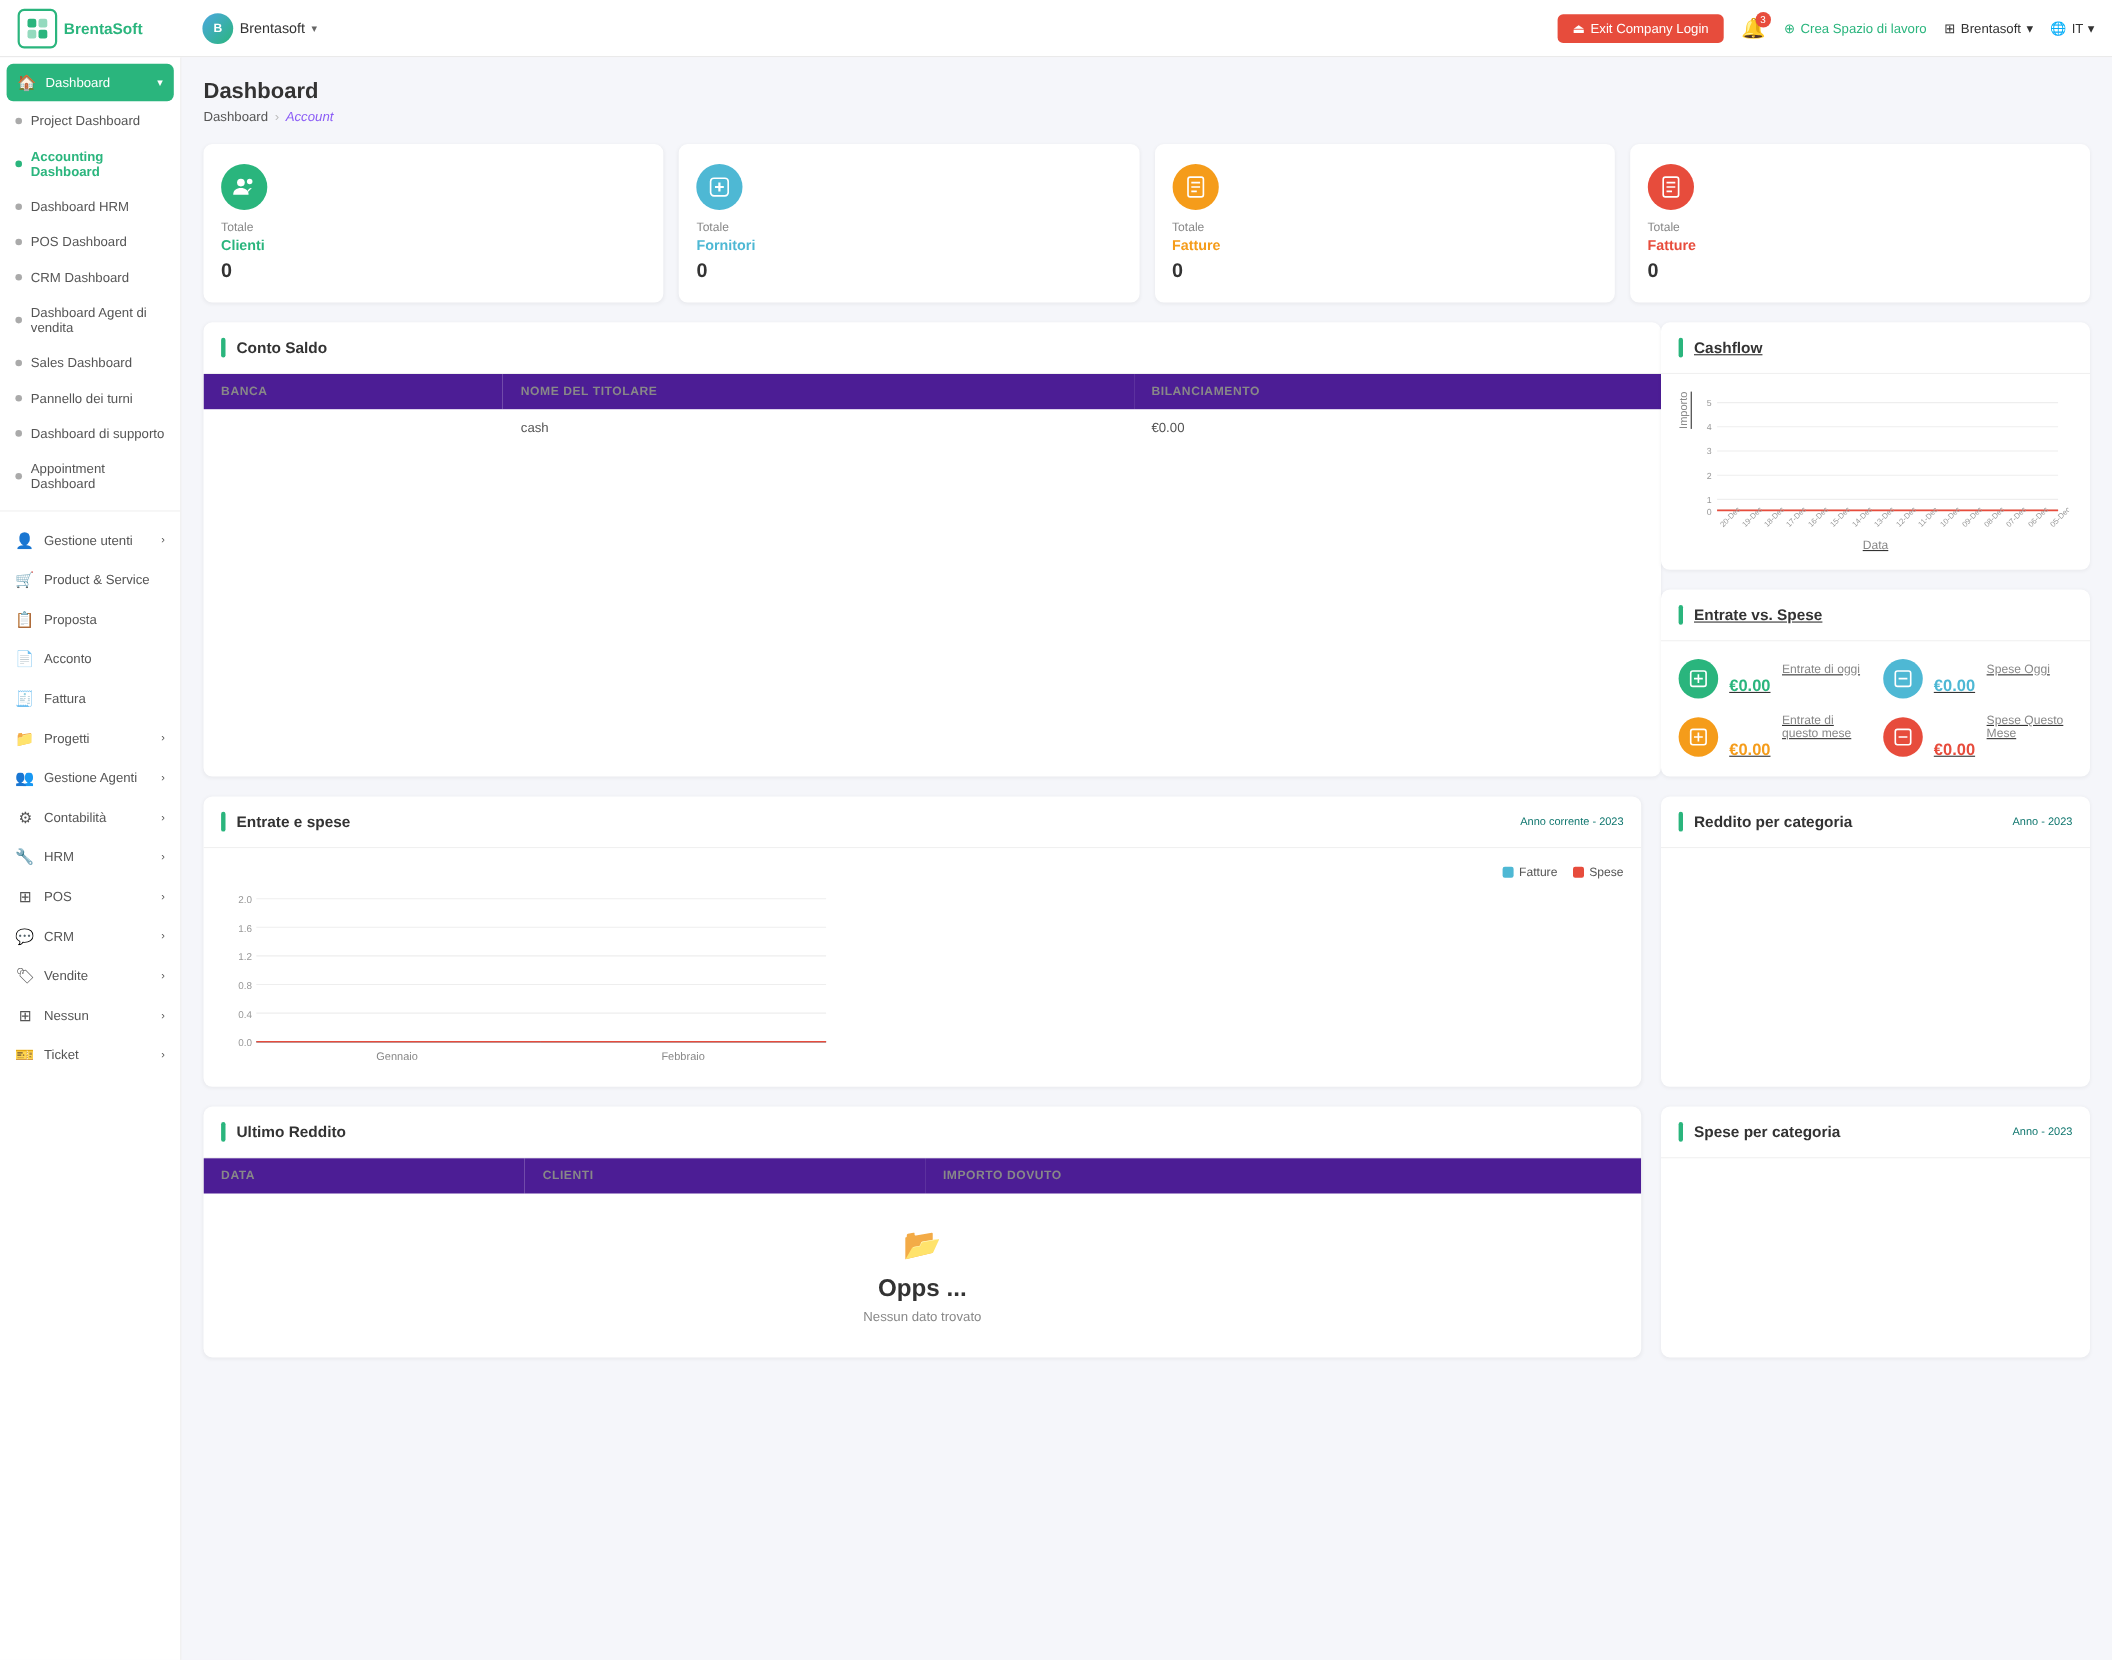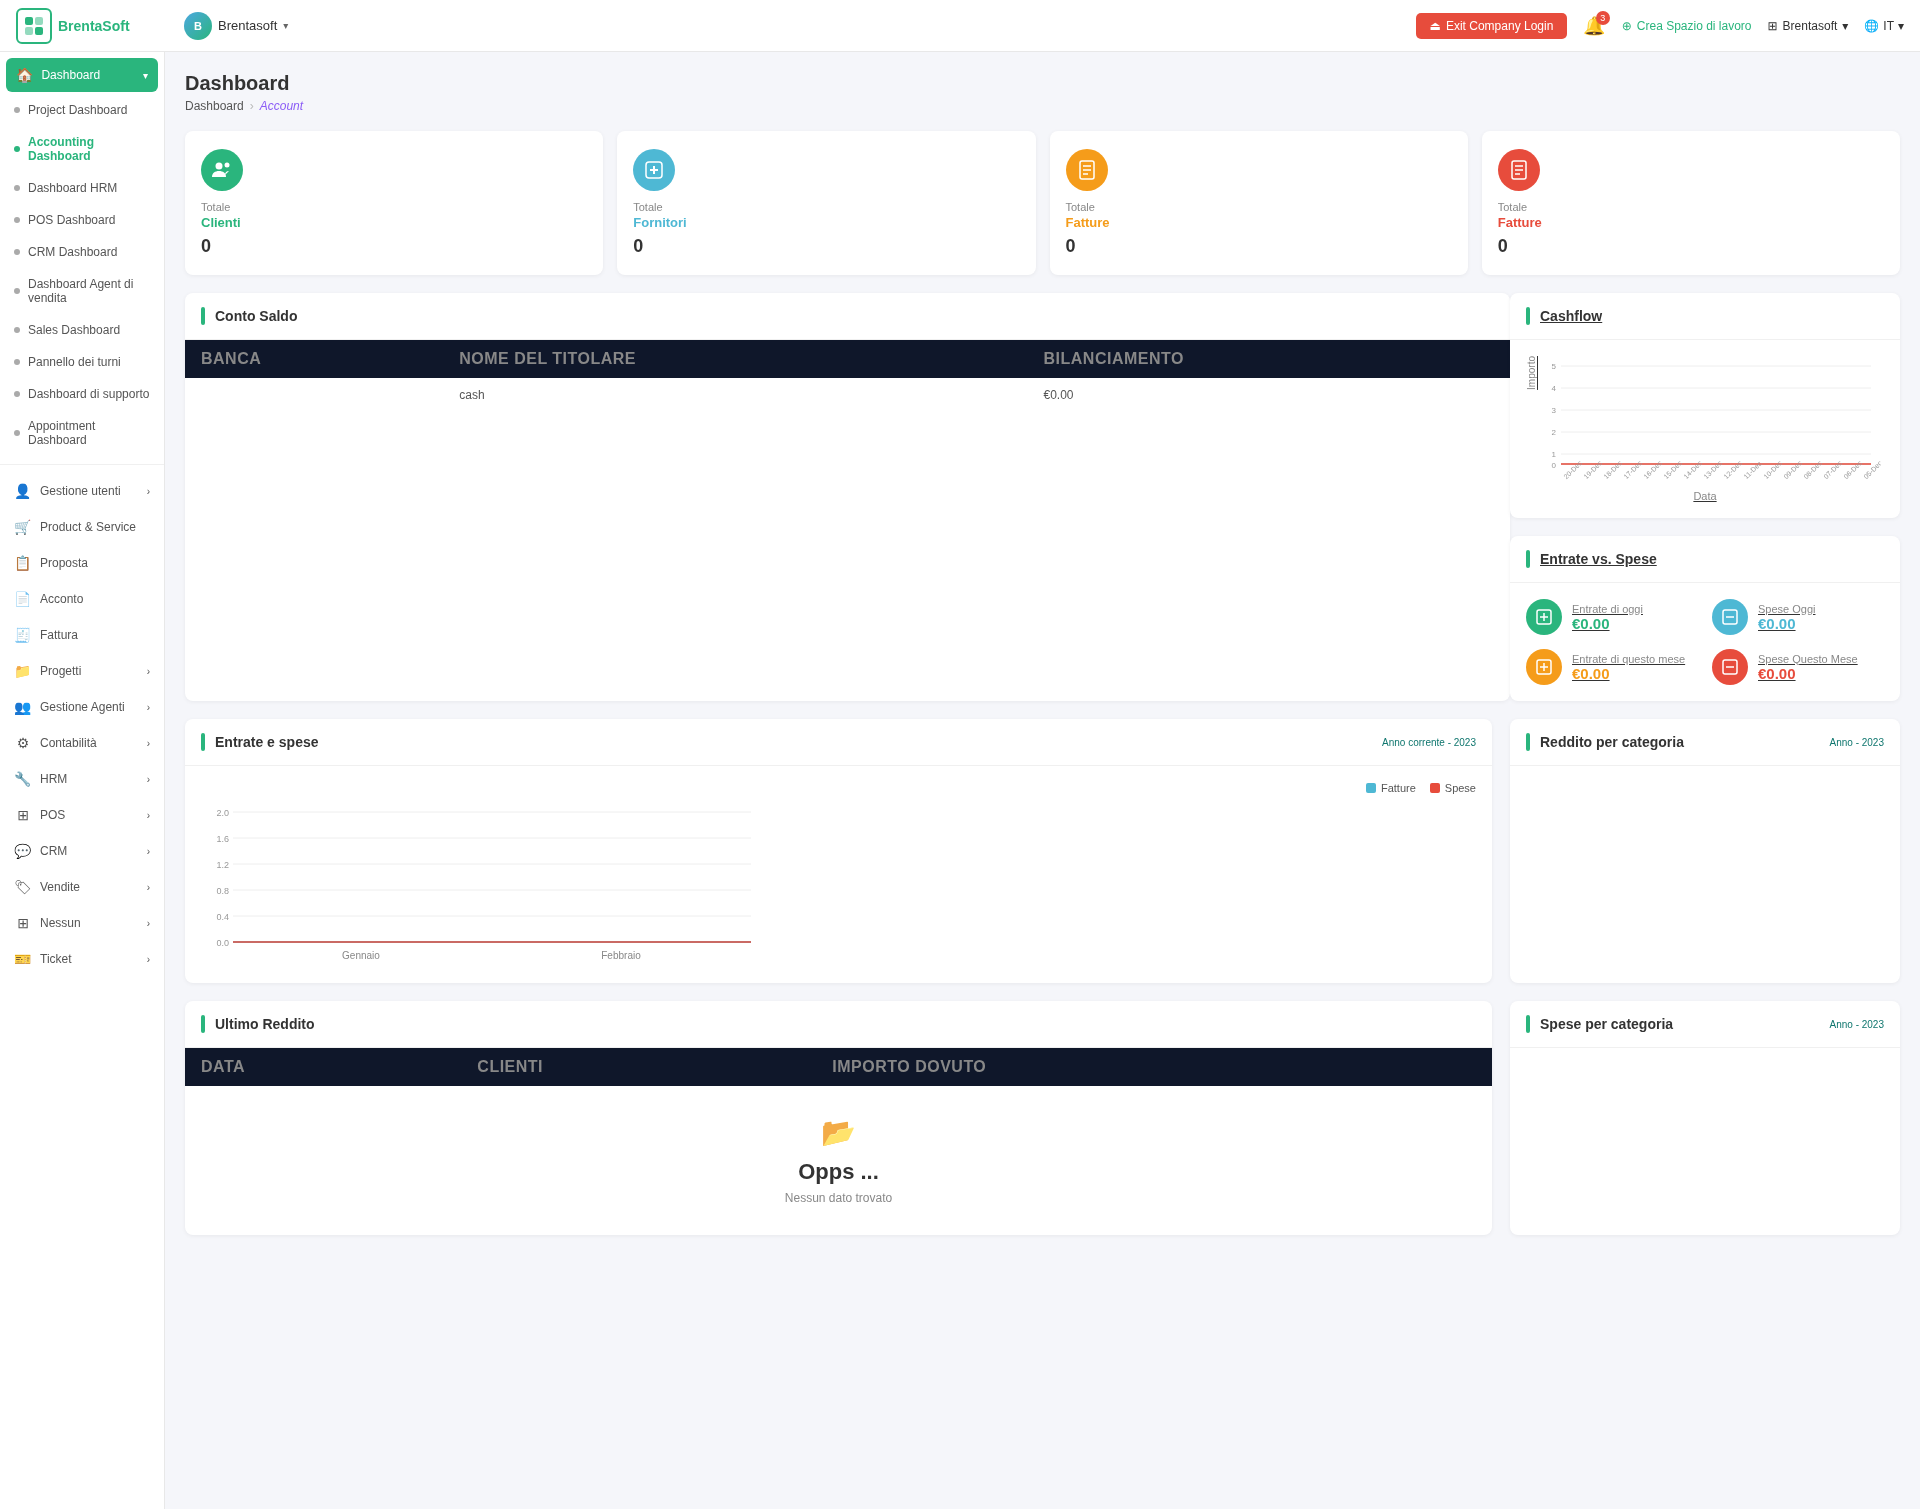--- a/index.html
+++ b/index.html
@@ -70,36 +70,36 @@
     
     .panel { background: #fff; border-radius: 8px; box-shadow: 0 1px 4px rgba(0,0,0,0.06); overflow: hidden; }
     .panel-header { display: flex; align-items: center; padding: 14px 16px; border-bottom: 1px solid #f0f0f0; }
     .panel-accent { width: 4px; height: 18px; background: #2ab57d; border-radius: 2px; margin-right: 10px; }
     .panel-title { font-size: 14px; font-weight: 600; color: #333; }
     .panel-year { font-size: 10px; color: #0f766e; margin-left: auto; }
 
     
     .table-wrap { padding: 0; }
     table { width: 100%; border-collapse: collapse; }
-    th { text-align: left; font-size: 16px; font-weight: 600; color: #888; padding: 10px 16px; background: #0f172a; text-transform: uppercase; letter-spacing: 0.5px; }
+    th { text-align: left; font-size: 11px; font-weight: 600; color: #888; padding: 10px 16px; background: #4c1d95; text-transform: uppercase; letter-spacing: 0.5px; }
     td { padding: 10px 16px; font-size: 12px; color: #555; border-bottom: 1px solid #f5f5f5; }
     tr:last-child td { border-bottom: none; }
 
     
     .cashflow-chart { padding: 16px; }
 
     
     .evs-grid { display: grid; grid-template-columns: 1fr 1fr; gap: 14px; padding: 16px; }
     .evs-item { display: flex; align-items: center; gap: 10px; }
     .evs-icon { width: 36px; height: 36px; border-radius: 50%; display: flex; align-items: center; justify-content: center; flex-shrink: 0; }
     .evs-icon.green { background: #2ab57d; }
     .evs-icon.teal { background: #4eb8d4; }
     .evs-icon.orange { background: #f59c1a; }
     .evs-icon.red { background: #e74c3c; }
-    .evs-label { font-size: 11px; color: #888; }
+    .evs-label { font-size: 11px; color: #888; margin-left: 48px; }
     .evs-value { font-size: 15px; font-weight: 700; color: #333; }
 
     
     .chart-area { padding: 16px; }
     .legend { display: flex; gap: 14px; justify-content: flex-end; margin-bottom: 10px; }
     .legend-item { display: flex; align-items: center; gap: 5px; font-size: 11px; color: #555; }
     .legend-dot { width: 10px; height: 10px; border-radius: 2px; }
     .legend-dot.cyan { background: #4eb8d4; }
     .legend-dot.red { background: #e74c3c; }
 

